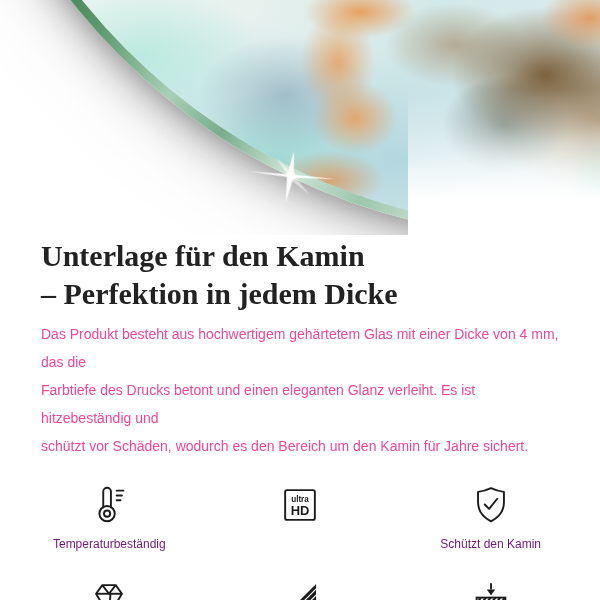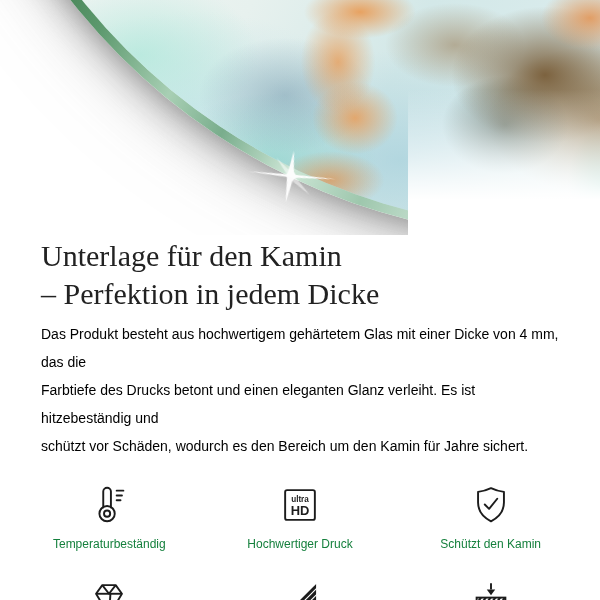--- a/index.html
+++ b/index.html
@@ -49,42 +49,42 @@
   .hero-fade{
     position:absolute; right:0; top:0; width:32%; height:100%;
     background:linear-gradient(to top,#ffffff 15%, rgba(255,255,255,0) 62%);
   }
   .sparkle{ position:absolute; left:246px; top:151px; width:92px; height:52px; transform:rotate(12deg); opacity:.95; }
 
   
   .title{
     margin:0; padding:2px 41px 0;
     font-family:"Liberation Serif","DejaVu Serif",serif;
-    font-weight:400; font-size:30px; line-height:38px; color:#222222;
+    font-weight:700; font-size:30px; line-height:38px; color:#222222;
   }
   .title span{ display:block; }
   .desc{
     margin:7px 0 0; padding:0 41px;
-    font-size:14px; line-height:28px; color:#000000;
+    font-size:14px; line-height:28px; color:#ec4899;
     white-space:pre-line;
   }
 
   
   .features{
     margin:20px 14px 0;
     display:grid; grid-template-columns:repeat(3,1fr);
     row-gap:24px; text-align:center;
   }
   .feature{ display:flex; flex-direction:column; align-items:center; }
   .icon-wrap{ height:48px; display:flex; align-items:flex-end; justify-content:center; }
   .feature svg{ display:block; }
   .ico{ stroke:#1c1c1c; fill:none; stroke-width:2; }
   .ico-fill{ fill:#1c1c1c; stroke:none; }
   .icon-text{ font-family:"Liberation Sans","DejaVu Sans",sans-serif; font-weight:bold; fill:#1c1c1c; }
-  .feature-label{ margin-top:9px; font-size:12px; color:#15803d; }
+  .feature-label{ margin-top:9px; font-size:12px; color:#701a75; }
 </style>
 </head>
 <body>
 
 <div class="hero">
   <div class="glass-shadow"></div>
   <div class="glass-rim"></div>
   <div class="glass-art"></div>
   <svg class="sparkle" viewBox="0 0 100 60" aria-hidden="true">
     <defs>
@@ -126,21 +126,20 @@
   </div>
 
   <div class="feature">
     <div class="icon-wrap">
       <svg width="46" height="46" viewBox="0 0 48 48">
         <rect class="ico" x="8.5" y="8.5" width="31" height="31" rx="2" stroke-width="2.4"></rect>
         <text class="icon-text" x="24" y="21" font-size="8.5" text-anchor="middle">ultra</text>
         <text class="icon-text" x="24" y="34.5" font-size="13.5" text-anchor="middle">HD</text>
       </svg>
     </div>
-    <span class="feature-label">Hochwertiger Druck</span>
   </div>
 
   <div class="feature">
     <div class="icon-wrap">
       <svg width="46" height="46" viewBox="0 0 48 48">
         <path class="ico" stroke-width="2.2" stroke-linejoin="round" d="M24 6.5 C28 8.5 33 9.8 37.5 10.3 V21.5 C37.5 30.5 32 36.9 24 41 C16 36.9 10.5 30.5 10.5 21.5 V10.3 C15 9.8 20 8.5 24 6.5 Z"></path>
         <polyline class="ico" stroke-width="2.2" stroke-linecap="round" stroke-linejoin="round" points="17.5,23.5 22,28 30.5,17.5"></polyline>
       </svg>
     </div>
     <span class="feature-label">Schützt den Kamin</span>

